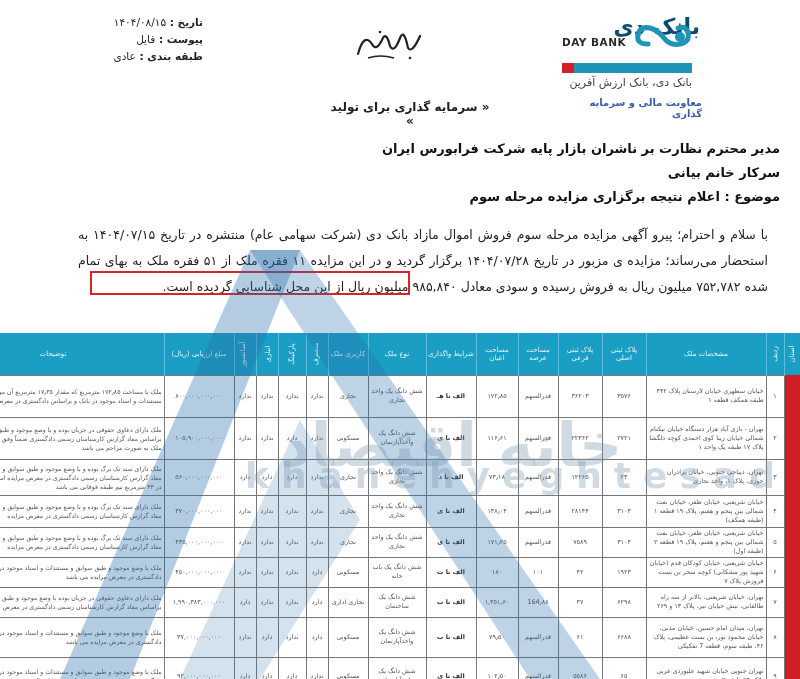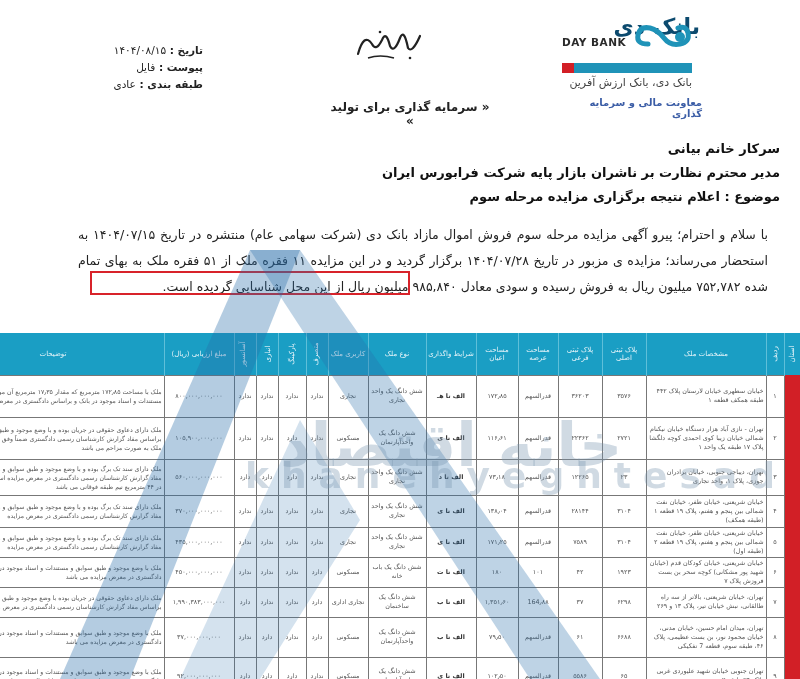--- a/index.html
+++ b/index.html
@@ -1,20 +1,20 @@
 <!DOCTYPE html>
 <html><head>
 <meta charset="utf-8">
 <style>
   * { box-sizing: border-box; margin: 0; padding: 0; }
   html, body { width: 800px; height: 679px; overflow: hidden; background: #ffffff; }
   body { font-family: "DejaVu Sans", sans-serif; color: #1a1a1a; position: relative; direction: rtl; }
 
   
-  .meta { position: absolute; left: 108px; top: 14px; width: 95px; direction: rtl; text-align: right; font-size: 10.5px; line-height: 17px; font-weight: bold; color: #222; margin-top: 28px; }
+  .meta { position: absolute; left: 108px; top: 14px; width: 95px; direction: rtl; text-align: right; font-size: 10.5px; line-height: 17px; font-weight: bold; color: #222; }
   .meta .v { font-weight: normal; }
   .basmala { position: absolute; left: 350px; top: 24px; width: 80px; height: 38px; }
   .slogan { position: absolute; left: 330px; top: 100px; width: 160px; font-size: 12px; font-weight: bold; text-align: center; color: #222; }
 
   .logo { position: absolute; left: 560px; top: 14px; width: 140px; height: 80px; }
   .logo-fa { position: absolute; right: 0; top: 0; font-size: 22px; font-weight: bold; color: #0c4a6e; letter-spacing: -1px; }
   .logo-en { position: absolute; left: 2px; top: 22px; font-size: 10.5px; font-weight: bold; color: #2a2a2a; direction: ltr; letter-spacing: 0.5px; }
   .logo-mark { position: absolute; left: 74px; top: 8px; width: 60px; height: 28px; }
   .logo-bar { position: absolute; left: 2px; top: 49px; width: 130px; height: 10px; background: #1f93b8; }
   .logo-bar .red { position: absolute; left: 0; top: 0; width: 12px; height: 10px; background: #d21f26; }
@@ -67,22 +67,22 @@
     <circle cx="46" cy="15" r="5" fill="#1f93b8"></circle>
   </svg>
   <div class="logo-bar">
       <div class="red"></div>
     </div>
   <div class="logo-tag">بانک دی، بانک ارزش آفرین</div>
 </div>
 <div class="deputy">معاونت مالی و سرمایه گذاری</div>
 
 <div class="addr">
+  <div>مدیر محترم نظارت بر ناشران بازار پایه شرکت فرابورس ایران</div>
   <div>سرکار خانم بیانی</div>
-  <div>مدیر محترم نظارت بر ناشران بازار پایه شرکت فرابورس ایران</div>
   <div>موضوع : اعلام نتیجه برگزاری مزایده مرحله سوم</div>
 </div>
 
 <div class="para">با سلام و احترام؛ پیرو آگهی مزایده مرحله سوم فروش اموال مازاد بانک دی (شرکت سهامی عام) منتشره در تاریخ ۱۴۰۴/۰۷/۱۵ به استحضار می‌رساند؛ مزایده ی مزبور در تاریخ ۱۴۰۴/۰۷/۲۸ برگزار گردید و در این مزایده ۱۱ فقره ملک از ۵۱ فقره ملک به بهای تمام شده ۷۵۲,۷۸۲ میلیون ریال به فروش رسیده و سودی معادل ۹۸۵,۸۴۰ میلیون ریال از این محل شناسایی گردیده است.</div>
 <div class="highlight"></div>
 
 <div class="tbl-wrap">
   <table id="ptable">
     <colgroup>
       <col style="width:16px">

